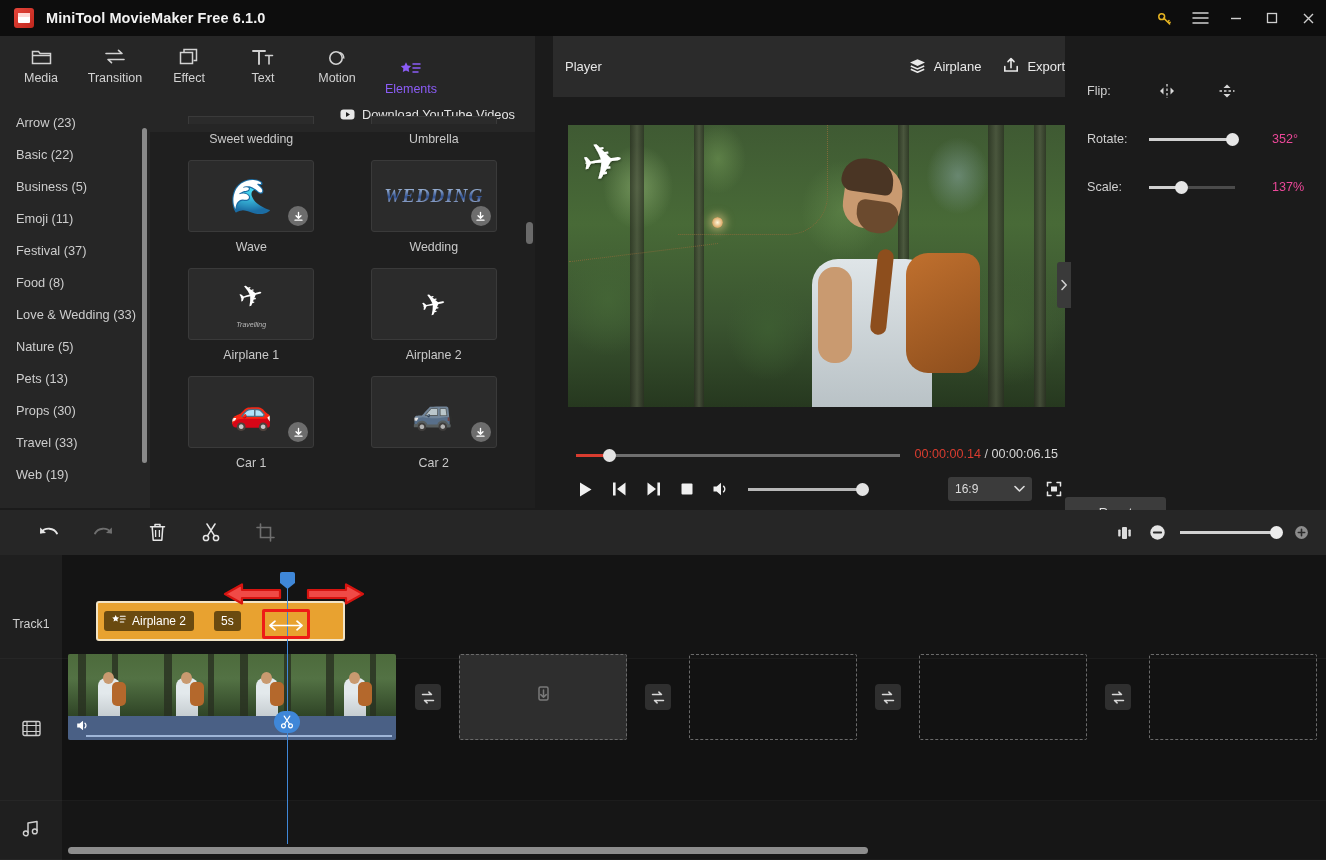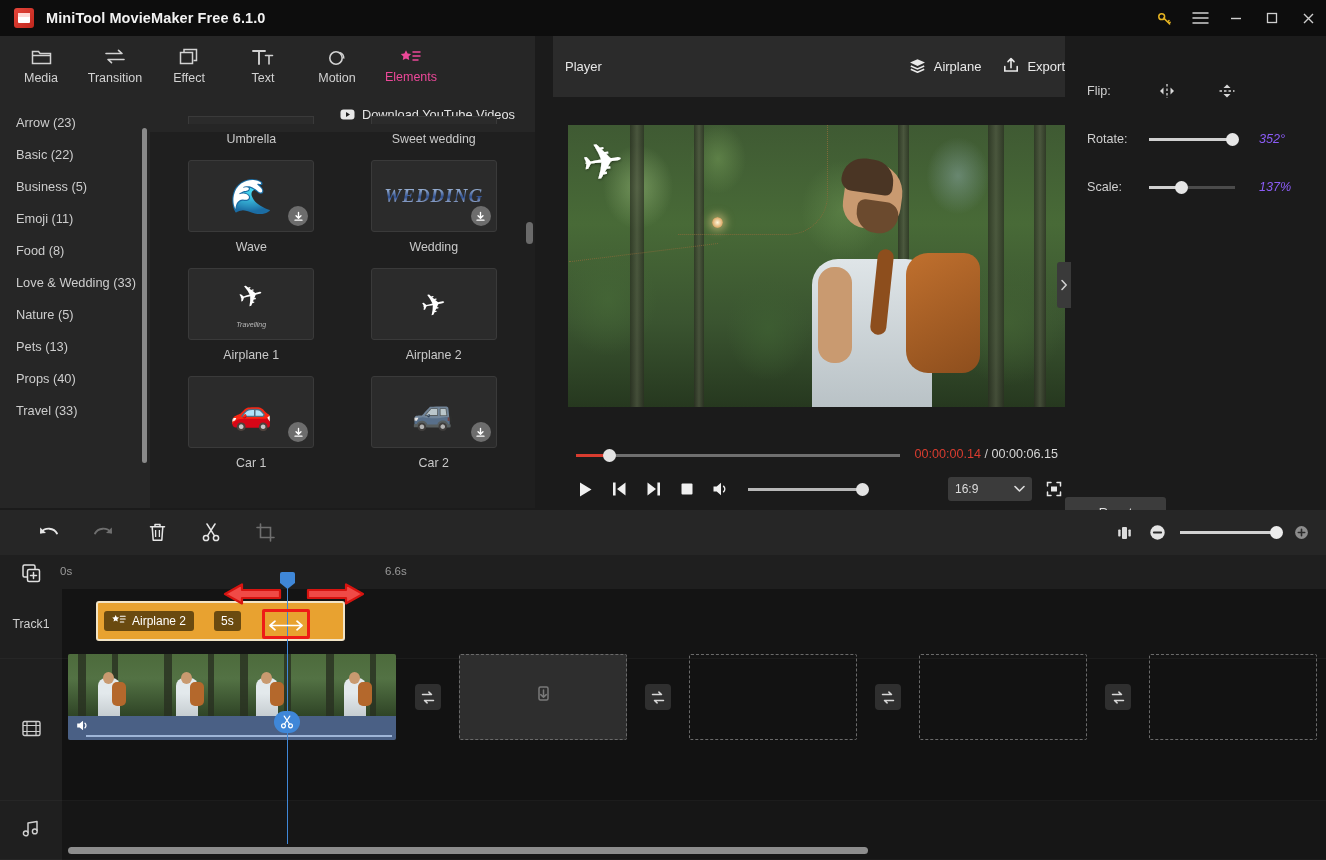--- a/index.html
+++ b/index.html
@@ -47,21 +47,21 @@
   .tabbar {
     position: absolute; left: 0; top: 36px; width: 535px; height: 61px;
     background: #262626; display: flex; align-items: center; padding-left: 4px;
   }
   .tab {
     width: 74px; height: 58px; display: flex; flex-direction: column;
     align-items: center; justify-content: center; gap: 5px; cursor: default;
     color: #d2d2d2;
   }
   .tab .tab-label { font-size: 12.5px; }
-  .tab.active { color: #ec4899; }
+  .tab.active { color: #8b5cf6; justify-content: flex-end; }
   .tab svg { display: block; }
 
   
   .catlist {
     position: absolute; left: 0; top: 97px; width: 150px; height: 411px;
     background: #262626; padding-top: 9px; overflow: hidden;
   }
   .cat-item {
     height: 32px; display: flex; align-items: center; padding-left: 16px;
     font-size: 12.8px; color: #cdcdcd; cursor: default;
@@ -212,21 +212,21 @@
     background: #1b1b1b;
   }
   .prop-head { height: 61px; background: #2b2b2b; display: flex; align-items: center; padding-left: 15px; }
   .prop-head .t { font-size: 13px; color: #e6e6e6; }
   .prop-row { display: flex; align-items: center; height: 26px; margin-top: 22px; padding-left: 22px; }
   .prop-row .lbl { width: 62px; font-size: 12.6px; color: #cfcfcf; }
   .flip-btn { width: 36px; height: 26px; display: flex; align-items: center; justify-content: center; cursor: default; }
   .slider { position: relative; width: 86px; height: 3px; background: #4b4b4b; }
   .slider .fill { position: absolute; left: 0; top: 0; height: 3px; background: #d0d0d0; }
   .slider .knob { position: absolute; top: -5px; width: 13px; height: 13px; border-radius: 50%; background: #e6e6e6; }
-  .prop-val { margin-left: 24px; font-size: 12.6px; color: #8b5cf6; font-style: italic; }
+  .prop-val { margin-left: 37px; font-size: 12.6px; color: #ec4899; }
   .reset-btn {
     position: absolute; left: 1207px - 1065px; top: 461px; width: 101px; height: 30px;
     background: #3c3c3c; border-radius: 3px; display: flex; align-items: center;
     justify-content: center; font-size: 12.8px; color: #e0e0e0; cursor: default;
   }
   .collapse-tab {
     position: absolute; left: -8px; top: 226px; width: 14px; height: 46px;
     background: #3a3a3a; border-radius: 3px 0 0 3px; display: flex;
     align-items: center; justify-content: center; color: #cfcfcf; font-size: 11px; cursor: default;
   }
@@ -420,49 +420,51 @@
       </span>
       <span class="tab-label">Elements</span>
     </div>
   </div>
 
   <div class="catlist">
     <div class="cat-item">Arrow (23)</div>
     <div class="cat-item">Basic (22)</div>
     <div class="cat-item">Business (5)</div>
     <div class="cat-item">Emoji (11)</div>
+    <div class="cat-item">Festival (37)</div>
     <div class="cat-item">Food (8)</div>
     <div class="cat-item">Love &amp; Wedding (33)</div>
     <div class="cat-item">Nature (5)</div>
     <div class="cat-item">Pets (13)</div>
-    <div class="cat-item">Props (40)</div>
+    <div class="cat-item">Props (30)</div>
     <div class="cat-item">Travel (33)</div>
+    <div class="cat-item">Web (19)</div>
   </div>
   <div class="cat-scroll"></div>
 
   <div class="gridpanel">
     <div class="yt-bar">
       <span>
         <svg width="15" height="11" viewBox="0 0 15 11">
             <rect x=".5" y=".5" width="14" height="10" rx="3" fill="#e8e8e8"></rect>
             <path d="M6 3l4 2.5L6 8z" fill="#1f1f1f"></path>
           </svg>
       </span>
       <span class="yt-label">Download YouTube Videos</span>
     </div>
 
     <div class="grid">
 
       <div class="cell">
         <div class="thumb partial"></div>
-        <div class="cell-label">Umbrella</div>
+        <div class="cell-label">Sweet wedding</div>
       </div>
       <div class="cell">
         <div class="thumb partial"></div>
-        <div class="cell-label">Sweet wedding</div>
+        <div class="cell-label">Umbrella</div>
       </div>
 
       <div class="cell">
         <div class="thumb">
           <span class="art-wave">🌊</span>
           <span class="dl-badge">
             <svg width="11" height="11" viewBox="0 0 12 12">
                 <path d="M6 1.5v6M3.3 5.2L6 7.9l2.7-2.7M2.2 10h7.6" stroke="#fff" stroke-width="1.5" fill="none" stroke-linecap="round" stroke-linejoin="round"></path>
               </svg>
           </span>
@@ -732,31 +734,20 @@
             <circle cx="7.5" cy="7.5" r="6.4" fill="#8d8d8d"></circle>
             <path d="M4.3 7.5h6.4M7.5 4.3v6.4" stroke="#2a2a2a" stroke-width="1.6" stroke-linecap="round"></path>
           </svg>
       </div>
     </div>
   </div>
 
   <div class="timeline">
     <div class="tl-head"></div>
 
-    <div class="ruler">
-      <div class="ruler-add">
-        <svg width="19" height="19" viewBox="0 0 19 19">
-            <rect x="1" y="1" width="12" height="12" rx="1.5" fill="none" stroke="#e0e0e0" stroke-width="1.5"></rect>
-            <rect x="5.5" y="5.5" width="12" height="12" rx="1.5" fill="#1f1f1f" stroke="#e0e0e0" stroke-width="1.5"></rect>
-            <path d="M8.5 11.5h6M11.5 8.5v6" stroke="#e0e0e0" stroke-width="1.5" stroke-linecap="round"></path>
-          </svg>
-      </div>
-      <div class="ruler-lbl" style="left:60px">0s</div>
-      <div class="ruler-lbl" style="left:385px">6.6s</div>
-    </div>
 
     <div class="track-lane lane1"></div>
     <div class="track-lane lane2"></div>
     <div class="track-lane lane3"></div>
 
     <div class="track-head" style="top:34px;height:70px">
       <span>Track1</span>
     </div>
     <div class="track-head" style="top:104px;height:142px">
       <span>

